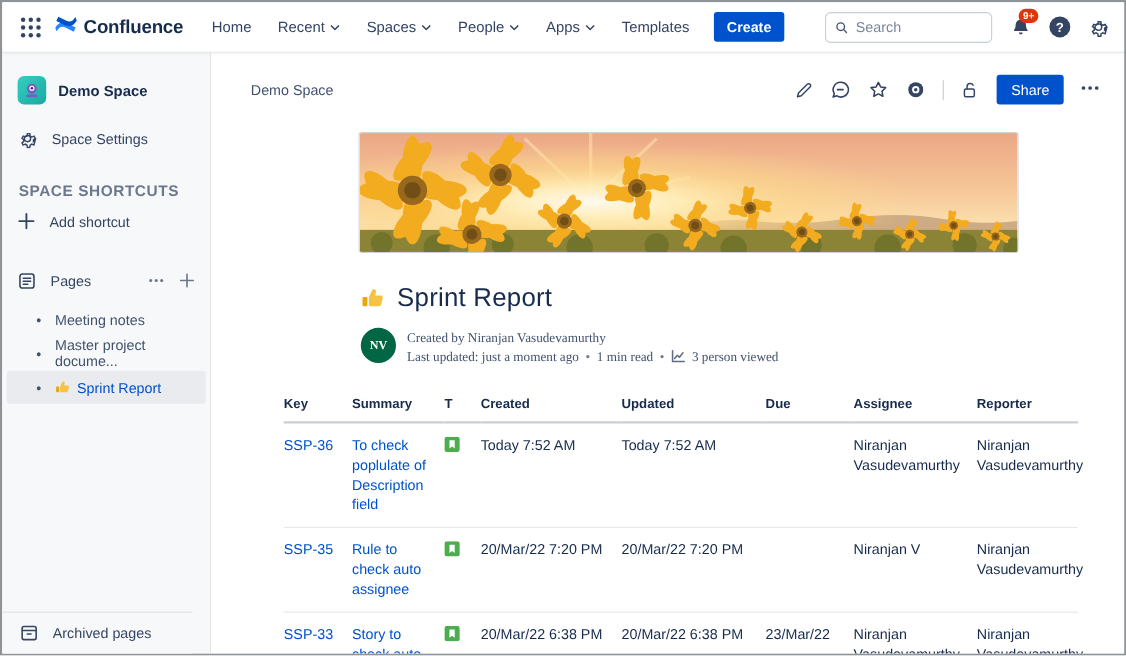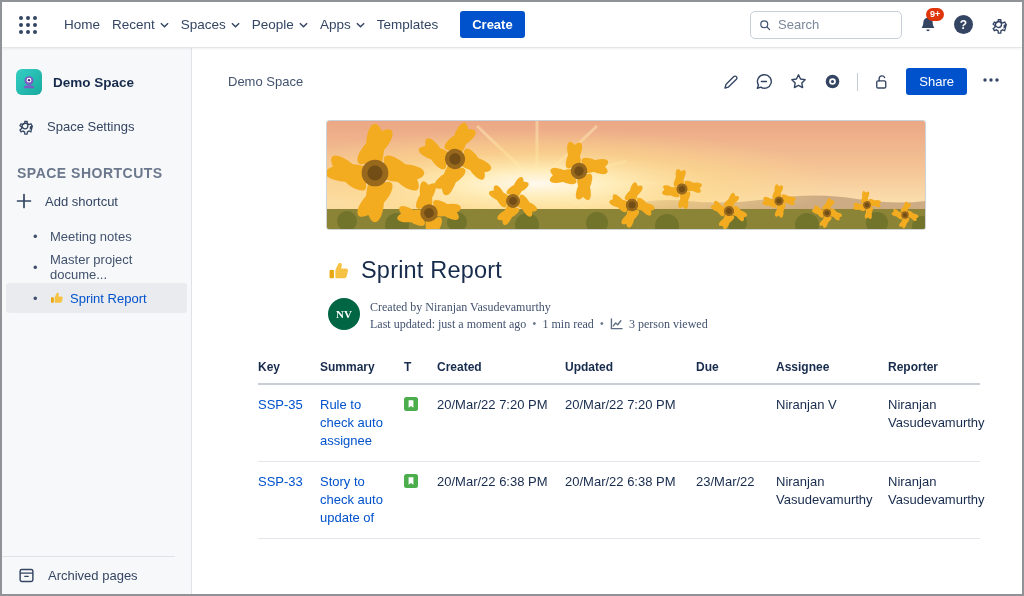--- a/index.html
+++ b/index.html
@@ -5,21 +5,21 @@
   * { margin:0; padding:0; box-sizing:border-box; }
   html,body { background:#fff; }
   body { font-family:"Liberation Sans", sans-serif; color:#172B4D; }
   .page { position:relative; width:1024px; height:596px; border:2px solid #8f9398; background:#fff; overflow:hidden; }
 
   
   .topbar { position:relative; height:46px; display:flex; align-items:center; padding:0 14px 0 16px; background:#fff; border-bottom:1px solid #E4E6EA; box-shadow:0 1px 2px rgba(9,30,66,.06); z-index:5; }
   .grid-icon { width:20px; height:20px; flex:0 0 auto; cursor:pointer; }
   .logo { display:flex; align-items:center; gap:6px; margin-left:12px; cursor:pointer; }
   .logo-text { font-size:17px; font-weight:bold; color:#172B4D; letter-spacing:-.2px; }
-  .topnav { display:flex; align-items:flex-start; gap:12px; margin-left:26px; }
+  .topnav { display:flex; align-items:flex-start; gap:24px; margin-left:26px; }
   .topnav-item { display:flex; align-items:center; gap:5px; font-size:13.5px; color:#344563; cursor:pointer; }
   .chev { width:9px; height:6px; }
   .create-btn { margin-left:22px; background:#0052CC; color:#fff; font-size:13px; font-weight:bold; border:none; border-radius:3px; padding:6px 12px; cursor:pointer; }
   .topbar-spacer { flex:1; }
   .searchbox { display:flex; align-items:center; gap:7px; width:152px; height:28px; border:1.5px solid #C8CFDA; border-radius:5px; padding:0 8px; background:#fff; }
   .searchbox input { border:none; outline:none; width:100%; font-size:13px; color:#344563; font-family:"Liberation Sans",sans-serif; background:transparent; }
   .searchbox input::placeholder { color:#7A869A; }
   .top-icon { position:relative; margin-left:16px; cursor:pointer; display:flex; align-items:center; }
   .badge { position:absolute; top:-7px; left:8px; background:#DE350B; color:#fff; font-size:9px; font-weight:bold; border-radius:8px; padding:2px 4px; line-height:1; }
   .help-circle { width:19px; height:19px; border-radius:50%; background:#344563; color:#fff; font-size:12px; font-weight:bold; display:flex; align-items:center; justify-content:center; }
@@ -101,20 +101,29 @@
             <circle cx="17" cy="3" r="2"></circle>
           <circle cx="3" cy="10" r="2"></circle>
             <circle cx="10" cy="10" r="2"></circle>
             <circle cx="17" cy="10" r="2"></circle>
           <circle cx="3" cy="17" r="2"></circle>
             <circle cx="10" cy="17" r="2"></circle>
             <circle cx="17" cy="17" r="2"></circle>
         </g>
       </svg>
     </span>
+    <div class="logo">
+      <span>
+        <svg width="20" height="18" viewBox="0 0 20 18">
+          <path d="M1.5 15.5c2.5-4.2 5-5 8.5-3.2l7 3.5 1.8-3.8-7.2-3.4C6.3 6.1 2.8 7.6.2 12.4z" fill="#2684FF"></path>
+          <path d="M18.5 2.5c-2.5 4.2-5 5-8.5 3.2l-7-3.5L1.2 6l7.2 3.4c5.3 2.5 8.8 1 11.4-3.8z" fill="#0052CC"></path>
+        </svg>
+      </span>
+      <span class="logo-text">Confluence</span>
+    </div>
     <nav class="topnav">
       <span class="topnav-item">
           <span>Home</span>
         </span>
       <span class="topnav-item">
           <span>Recent</span>
           <svg class="chev" viewBox="0 0 10 6">
             <path d="M1 1l4 4 4-4" fill="none" stroke="#344563" stroke-width="1.6"></path>
           </svg>
         </span>
@@ -190,20 +199,39 @@
 
       <div class="shortcuts-label">SPACE SHORTCUTS</div>
 
       <div class="side-row">
         <svg width="16" height="16" viewBox="0 0 16 16">
             <path d="M8 1.5v13M1.5 8h13" stroke="#344563" stroke-width="1.7" stroke-linecap="round"></path>
           </svg>
         <span>Add shortcut</span>
       </div>
 
+      <div class="pages-head">
+        <svg width="17" height="17" viewBox="0 0 20 20">
+            <rect x="2.5" y="2.5" width="15" height="15" rx="2.5" fill="none" stroke="#344563" stroke-width="1.7"></rect>
+            <path d="M6 7h8M6 10.2h8M6 13.4h5" stroke="#344563" stroke-width="1.5" stroke-linecap="round"></path>
+          </svg>
+        <span class="plabel">Pages</span>
+        <span class="hicon">
+            <svg width="16" height="14" viewBox="0 0 16 14">
+              <circle cx="3" cy="7" r="1.4" fill="#6B778C"></circle>
+              <circle cx="8" cy="7" r="1.4" fill="#6B778C"></circle>
+              <circle cx="13" cy="7" r="1.4" fill="#6B778C"></circle>
+            </svg>
+          </span>
+        <span class="hicon">
+            <svg width="14" height="14" viewBox="0 0 16 16">
+              <path d="M8 1.5v13M1.5 8h13" stroke="#6B778C" stroke-width="1.7" stroke-linecap="round"></path>
+            </svg>
+          </span>
+      </div>
 
       <ul class="page-list">
         <li class="page-item">
             <span>Meeting notes</span>
           </li>
         <li class="page-item">
             <span>Master project docume...</span>
           </li>
         <li class="page-item selected">
           <svg width="14" height="14" viewBox="0 0 24 24">
@@ -381,20 +409,32 @@
             <th>T</th>
             <th>Created</th>
             <th>Updated</th>
             <th>Due</th>
             <th>Assignee</th>
             <th>Reporter</th>
           </tr>
         </thead>
         <tbody>
           <tr>
+            <td><a>SSP-36</a></td>
+            <td><a>To check poplulate of Description field</a></td>
+            <td><span class="story-ic"><svg width="14" height="14" viewBox="0 0 14 14">
+                    <use href="#ic-story"></use>
+                  </svg></span></td>
+            <td>Today 7:52 AM</td>
+            <td>Today 7:52 AM</td>
+            <td></td>
+            <td>Niranjan Vasudevamurthy</td>
+            <td>Niranjan Vasudevamurthy</td>
+          </tr>
+          <tr>
             <td><a>SSP-35</a></td>
             <td><a>Rule to check auto assignee</a></td>
             <td><span class="story-ic"><svg width="14" height="14" viewBox="0 0 14 14">
                     <use href="#ic-story"></use>
                   </svg></span></td>
             <td>20/Mar/22 7:20 PM</td>
             <td>20/Mar/22 7:20 PM</td>
             <td></td>
             <td>Niranjan V</td>
             <td>Niranjan Vasudevamurthy</td>

